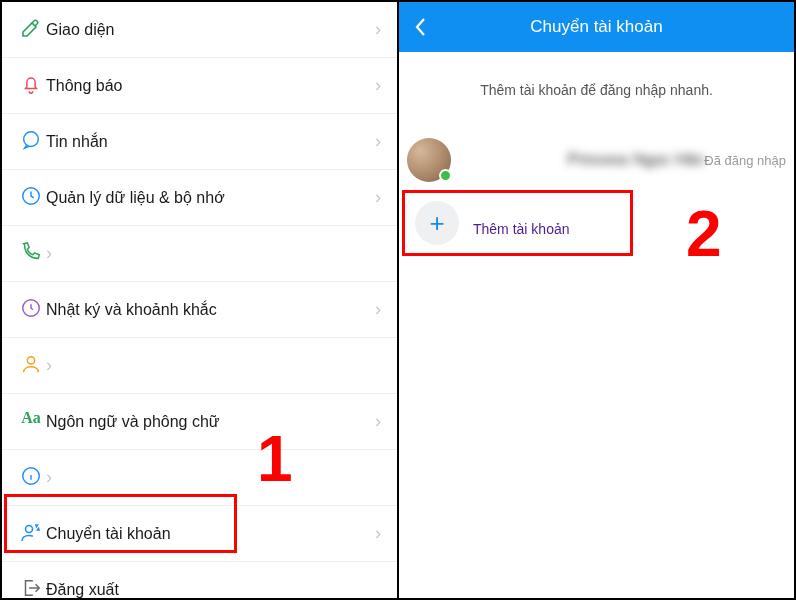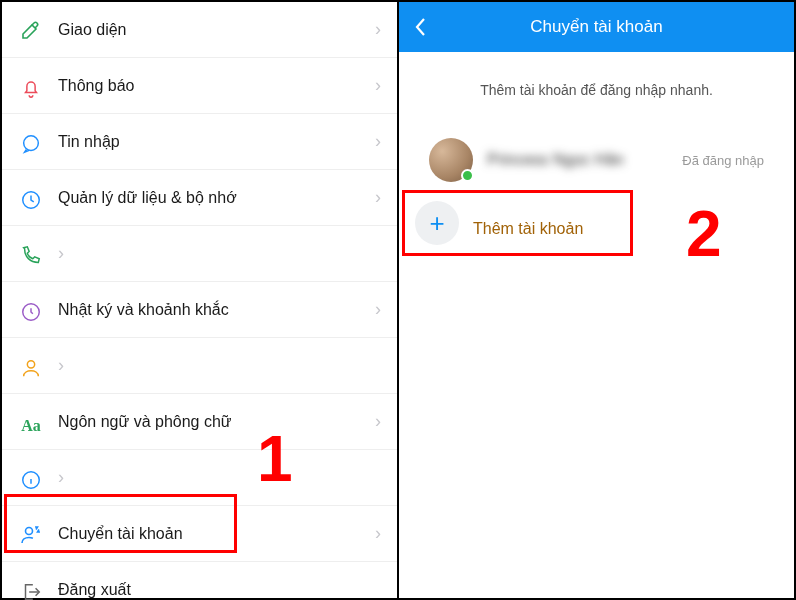--- a/index.html
+++ b/index.html
@@ -38,23 +38,23 @@
     align-items: center;
     height: 56px;
     padding: 8px 16px;
     cursor: pointer;
     border-bottom: 0.5px solid #eee;
     position: relative;
   }
   .settings-item .icon-box {
     width: 26px;
     height: 26px;
-    margin-right: 14px;
-    display: flex;
-    align-items: flex-end;
+    margin-right: 2px;
+    display: flex;
+    align-items: flex-start;
     justify-content: center;
     flex-shrink: 0;
   }
   .settings-item .label {
     font-size: 16px;
     color: #1a1a1a;
     flex: 1;
   }
   .chevron {
     color: #c7c7cc;
@@ -107,22 +107,23 @@
   }
   .hint-text {
     text-align: center;
     font-size: 14px;
     color: #555;
     padding: 30px 10px;
   }
   .account-row {
     display: flex;
     align-items: center;
-    padding: 10px 30px;
+    padding: 10px 8px;
     height: 64px;
+    text-align: right;
   }
   .avatar {
     width: 44px;
     height: 44px;
     border-radius: 50%;
     background: radial-gradient(circle at 30% 30%, #d7b89a, #a88565 60%, #7a5c42);
     position: relative;
     flex-shrink: 0;
     margin-right: 14px;
   }
@@ -160,22 +161,22 @@
     background: #eef0f2;
     display: flex;
     align-items: center;
     justify-content: center;
     color: #0f8ff2;
     font-size: 26px;
     margin-right: 14px;
     flex-shrink: 0;
   }
   .add-label {
-    font-size: 16px;
-    color: #a16207;
+    font-size: 14px;
+    color: #4c1d95;
     margin-top: 12px;
   }
   .highlight-box-2 {
     position: absolute;
     left: 3px;
     top: 188px;
     width: 231px;
     height: 66px;
     border: 3px solid #f00;
     pointer-events: none;
@@ -229,21 +230,21 @@
       </div>
 
       <div class="settings-item">
         <span class="icon-box">
           <svg width="22" height="22" viewBox="0 0 24 24" fill="none" stroke="#1f8fff" stroke-width="1.6">
               <circle cx="12" cy="11" r="8"></circle>
               <path d="M8 11h.01M12 11h.01M16 11h.01"></path>
               <path d="M7 18l-2 3 5-2"></path>
             </svg>
         </span>
-        <span class="label">Tin nhập</span>
+        <span class="label">Tin nhắn</span>
         <span class="chevron">›</span>
       </div>
 
       <div class="settings-item">
         <span class="icon-box">
           <svg width="22" height="22" viewBox="0 0 24 24" fill="none" stroke="#1f8fff" stroke-width="1.6">
               <circle cx="12" cy="12" r="9"></circle>
               <path d="M12 7v5l3 2"></path>
             </svg>
         </span>

